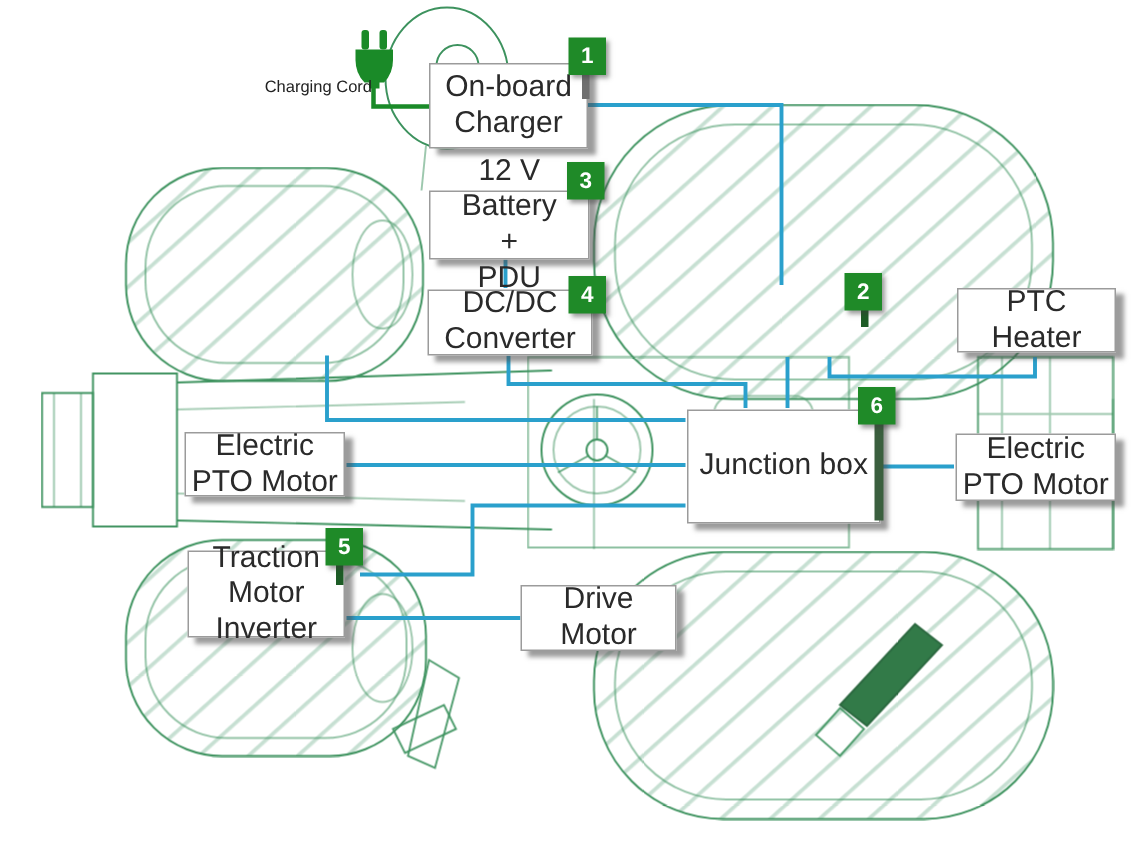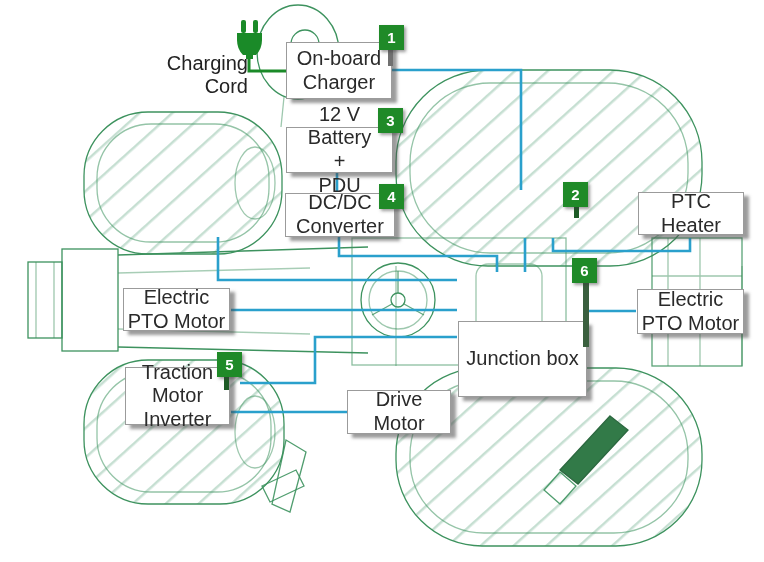--- a/index.html
+++ b/index.html
@@ -16,21 +16,21 @@
     box-sizing:border-box;z-index:30;
   }
   .badge{
     position:absolute;width:25px;height:25px;color:#fff;font-weight:bold;
     font-size:15px;display:flex;justify-content:center;align-items:center;
     box-shadow:2px 2px 3px rgba(60,60,60,.5);z-index:50;
   }
   .stem{position:absolute;z-index:40;}
   .cord-label{
     position:absolute;left:128px;top:52px;width:120px;text-align:right;
-    font-size:20px;color:#222;z-index:35;
+    font-size:11px;color:#222;z-index:35;
   }
 </style>
 </head>
 <body>
 
 <div class="stage" id="stage">
 
   <svg class="layer" viewBox="0 0 764 562">
     <defs>
       <pattern id="tread" patternUnits="userSpaceOnUse" width="22" height="22" patternTransform="rotate(48)">
@@ -120,21 +120,21 @@
       <div>PDU</div>
     </div>
     <div class="comp" style="left: 285px; top: 193px; width: 110px; height: 44px; border-color: rgb(155, 155, 155); color: rgb(42, 42, 42);">
       <div>DC/DC</div>
       <div>Converter</div>
     </div>
     <div class="comp" style="left: 638px; top: 192px; width: 106px; height: 43px; border-color: rgb(155, 155, 155); color: rgb(42, 42, 42);">
       <div>PTC</div>
       <div>Heater</div>
     </div>
-    <div class="comp" style="left: 458px; top: 273px; width: 129px; height: 76px; border-color: rgb(155, 155, 155); color: rgb(42, 42, 42); margin-top: 48px;">
+    <div class="comp" style="left: 458px; top: 273px; width: 129px; height: 76px; border-color: rgb(155, 155, 155); color: rgb(42, 42, 42);">
       <div>Junction box</div>
     </div>
     <div class="comp" style="left: 123px; top: 288px; width: 107px; height: 43px; border-color: rgb(155, 155, 155); color: rgb(42, 42, 42);">
       <div>Electric</div>
       <div>PTO Motor</div>
     </div>
     <div class="comp" style="left: 637px; top: 289px; width: 107px; height: 45px; border-color: rgb(155, 155, 155); color: rgb(42, 42, 42);">
       <div>Electric</div>
       <div>PTO Motor</div>
     </div>

